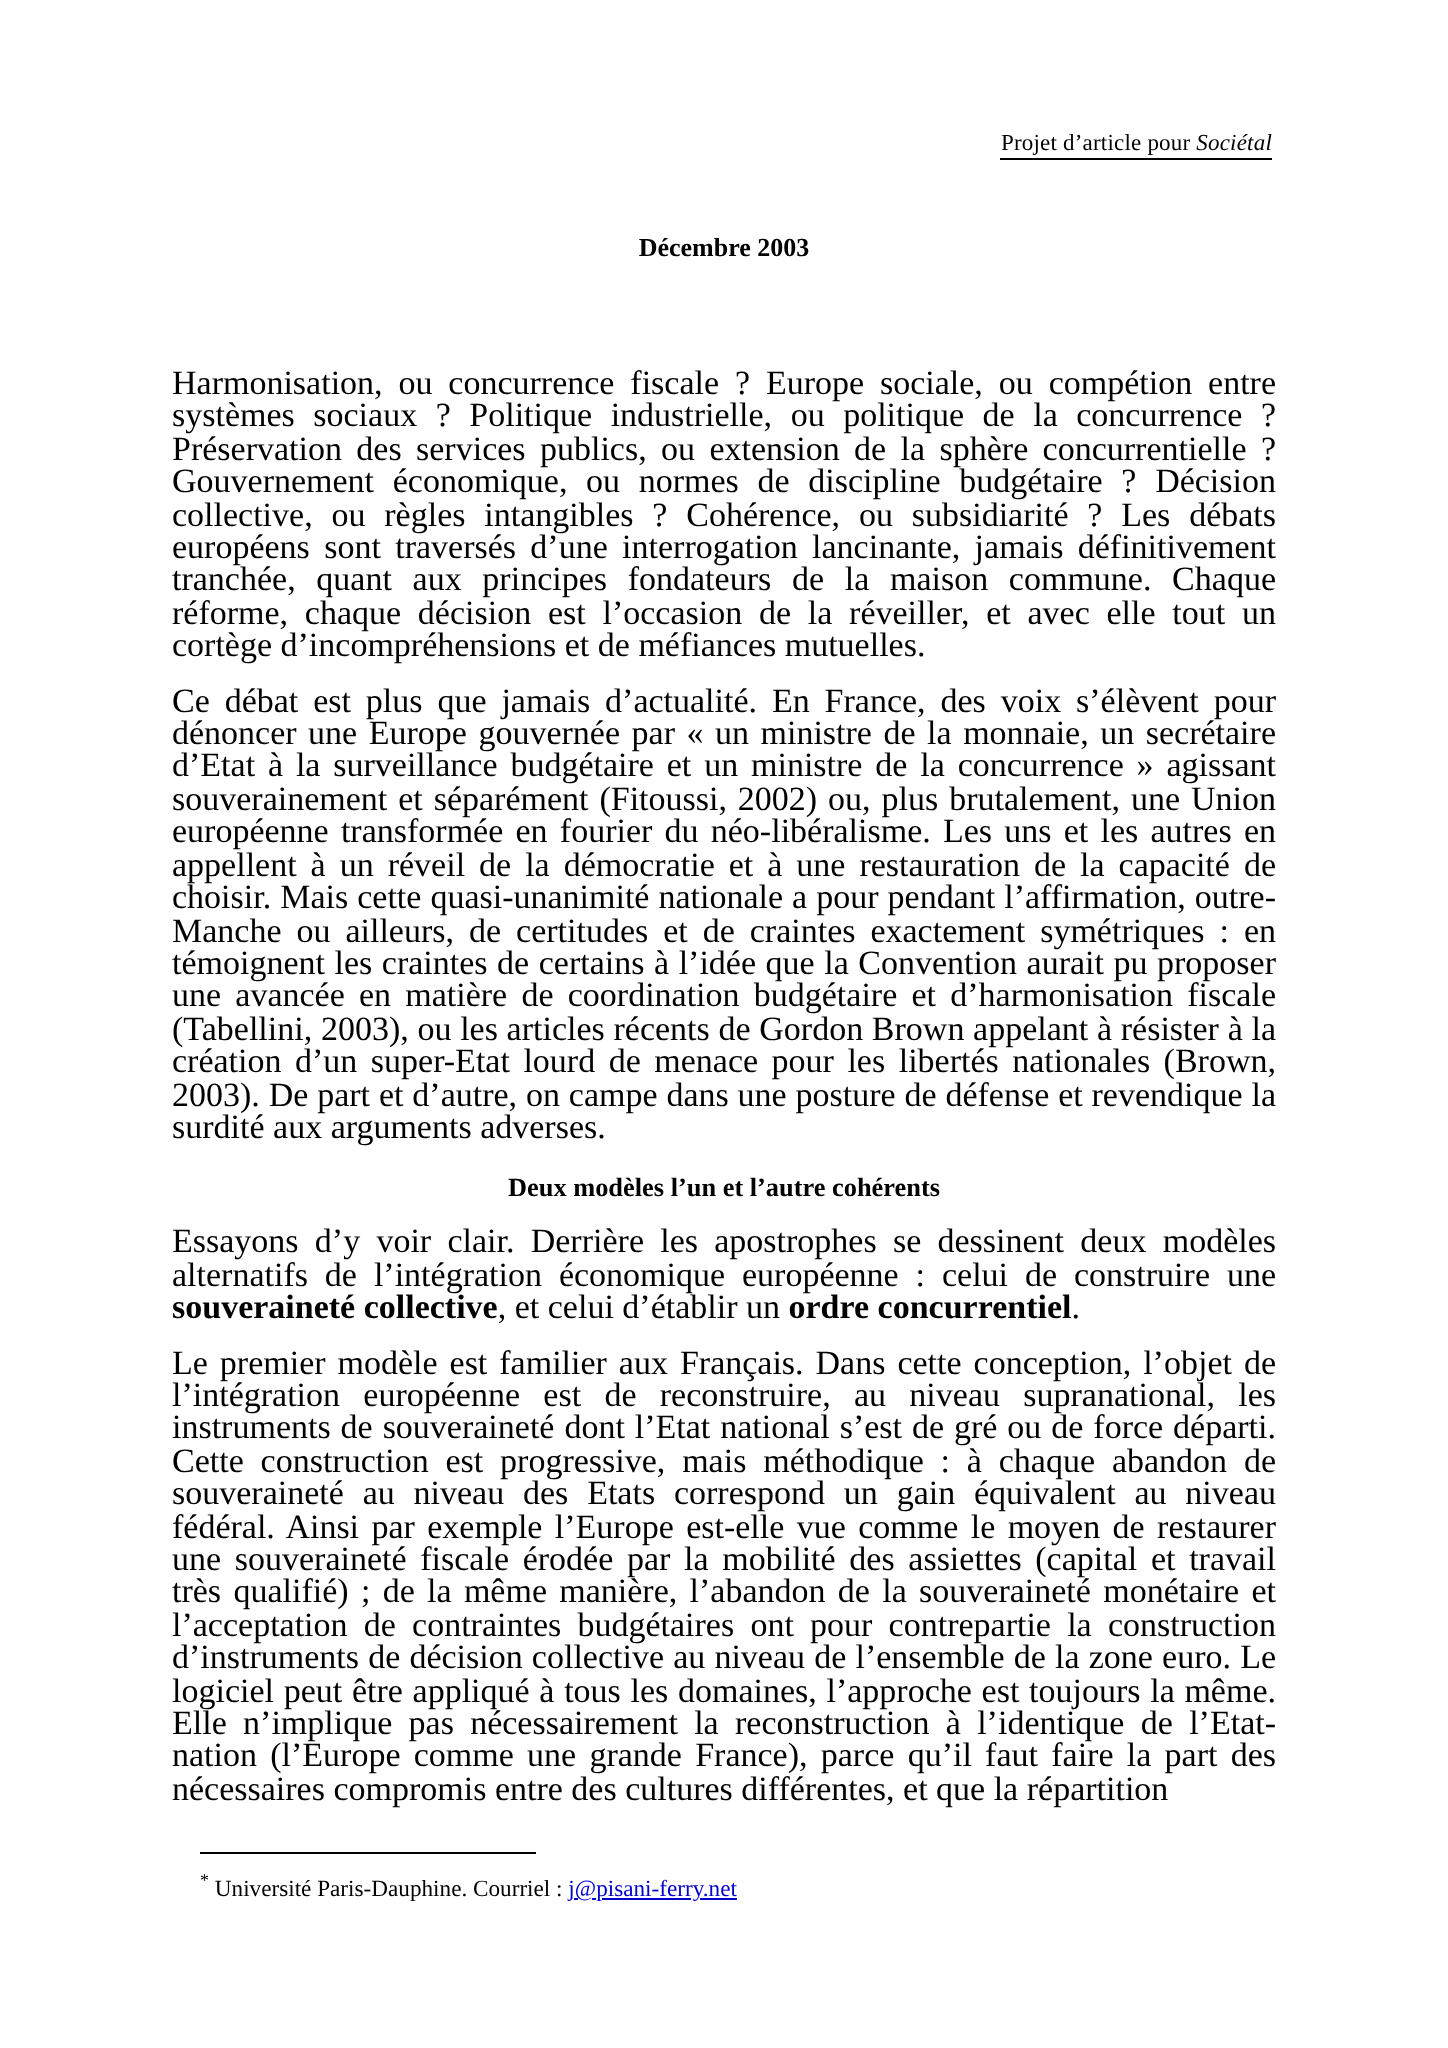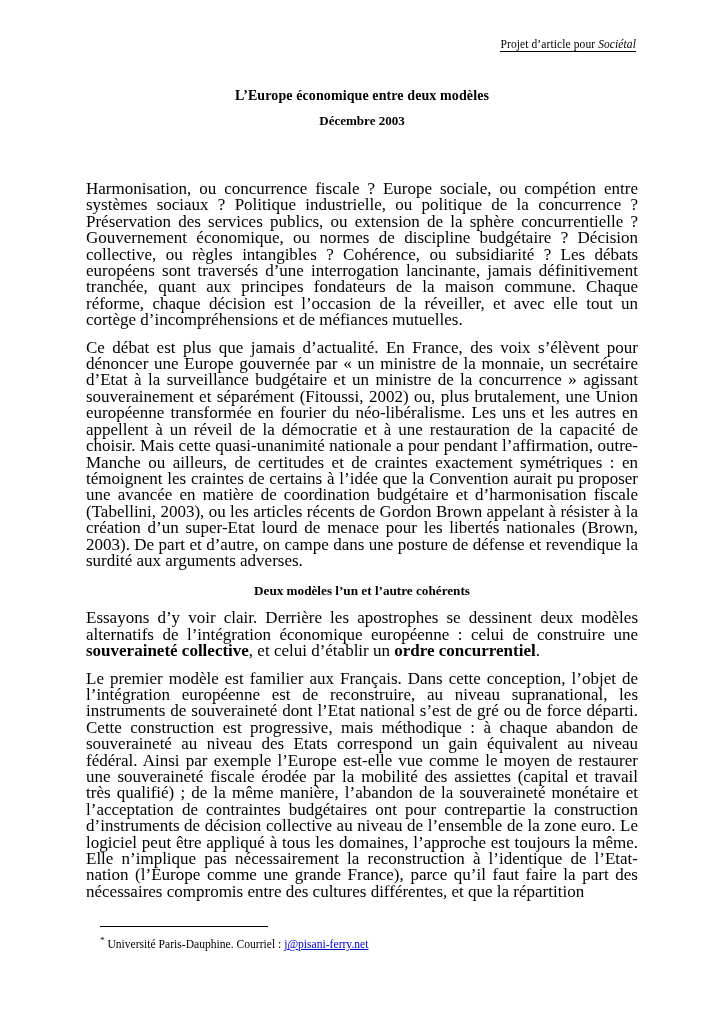--- a/index.html
+++ b/index.html
@@ -12,21 +12,21 @@
     height: 1024px;
     font-family: "Liberation Serif", serif;
     color: #000000;
     overflow: hidden;
   }
   .page {
     position: relative;
     width: 724px;
     height: 1024px;
     box-sizing: border-box;
-    padding: 38px 86px 0 86px;
+    padding: 66px 86px 0 86px;
   }
   .header-line {
     text-align: right;
     font-size: 11.5px;
     letter-spacing: 0.1px;
     margin: 0 0 0 0;
     padding-right: 2px;
   }
   .header-line .journal {
     font-style: italic;
@@ -113,21 +113,20 @@
 </head>
 <body>
 
 <div class="page">
 
   <div class="header-line">
     <span class="header-underline"><span>Projet d’article pour </span><span class="journal">Sociétal</span></span>
   </div>
 
   <div class="title-block">
-    <h1 class="doc-title">L’Europe économique entre deux modèles</h1>
     <div class="doc-date">Décembre 2003</div>
   </div>
 
   <div class="body-text">
 
     <p class="para">Harmonisation, ou concurrence fiscale ? Europe sociale, ou compétion entre systèmes sociaux ? Politique industrielle, ou politique de la concurrence ? Préservation des services publics, ou extension de la sphère concurrentielle ? Gouvernement économique, ou normes de discipline budgétaire ? Décision collective, ou règles intangibles ? Cohérence, ou subsidiarité ? Les débats européens sont traversés d’une interrogation lancinante, jamais définitivement tranchée, quant aux principes fondateurs de la maison commune. Chaque réforme, chaque décision est l’occasion de la réveiller, et avec elle tout un cortège d’incompréhensions et de méfiances mutuelles.</p>
 
     <p class="para">Ce débat est plus que jamais d’actualité. En France, des voix s’élèvent pour dénoncer une Europe gouvernée par « un ministre de la monnaie, un secrétaire d’Etat à la surveillance budgétaire et un ministre de la concurrence » agissant souverainement et séparément (Fitoussi, 2002) ou, plus brutalement, une Union européenne transformée en fourier du néo-libéralisme. Les uns et les autres en appellent à un réveil de la démocratie et à une restauration de la capacité de choisir. Mais cette quasi-unanimité nationale a pour pendant l’affirmation, outre-Manche ou ailleurs, de certitudes et de craintes exactement symétriques : en témoignent les craintes de certains à l’idée que la Convention aurait pu proposer une avancée en matière de coordination budgétaire et d’harmonisation fiscale (Tabellini, 2003), ou les articles récents de Gordon Brown appelant à résister à la création d’un super-Etat lourd de menace pour les libertés nationales (Brown, 2003). De part et d’autre, on campe dans une posture de défense et revendique la surdité aux arguments adverses.</p>
 
     <h2 class="section-head">Deux modèles l’un et l’autre cohérents</h2>

